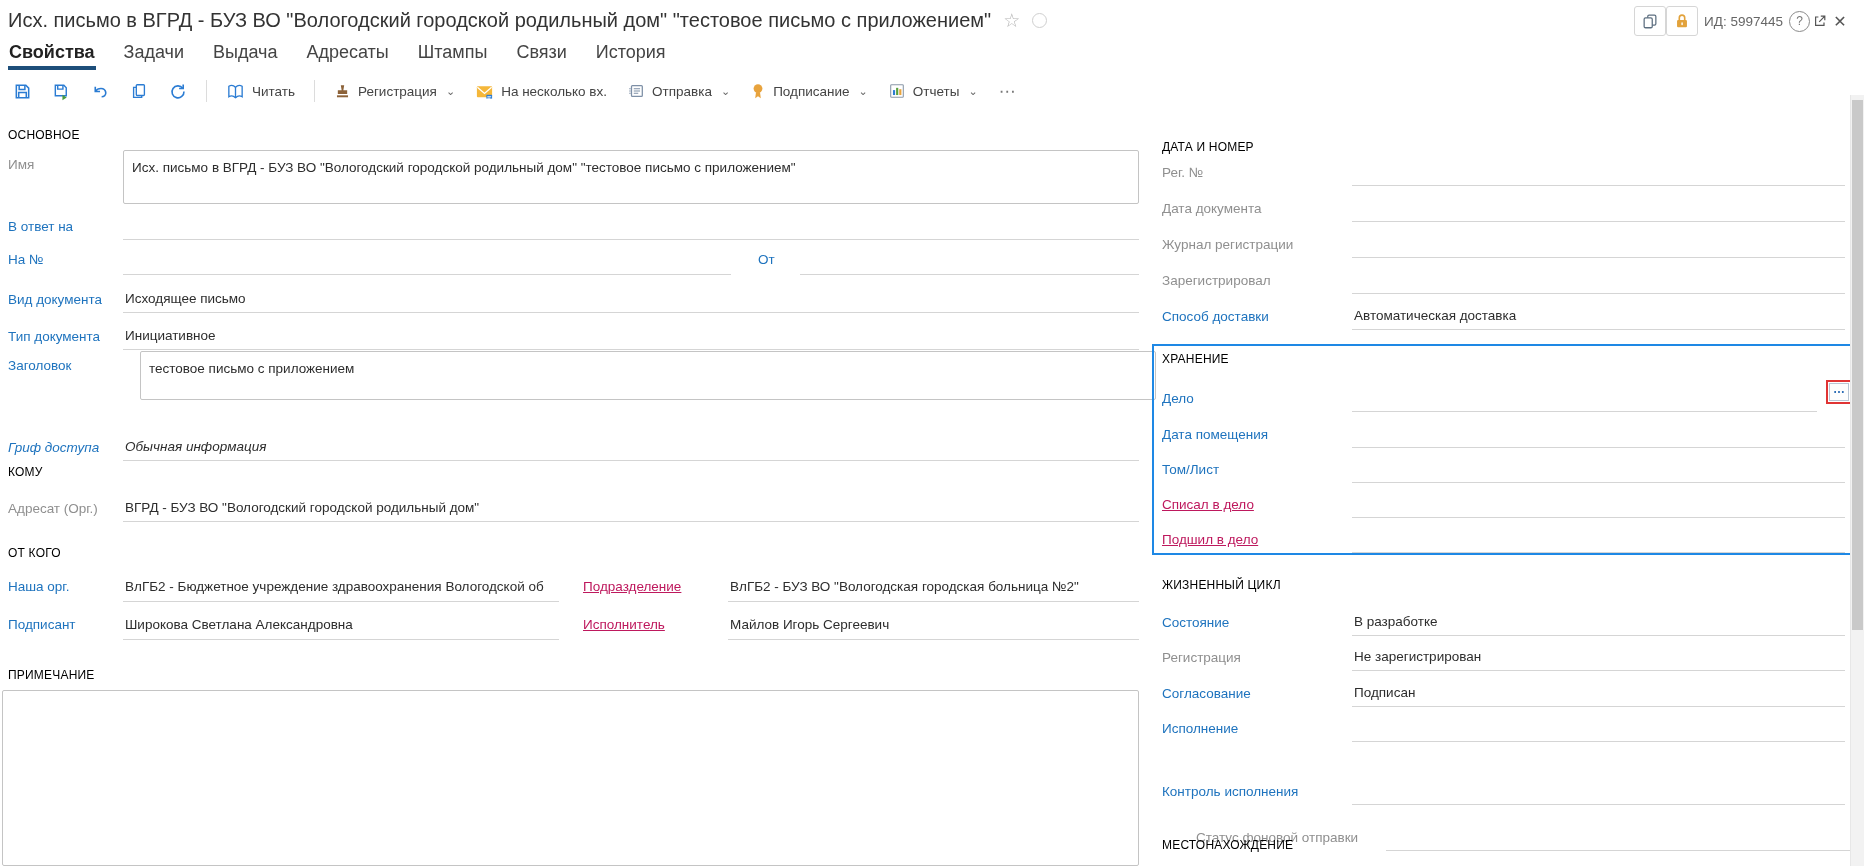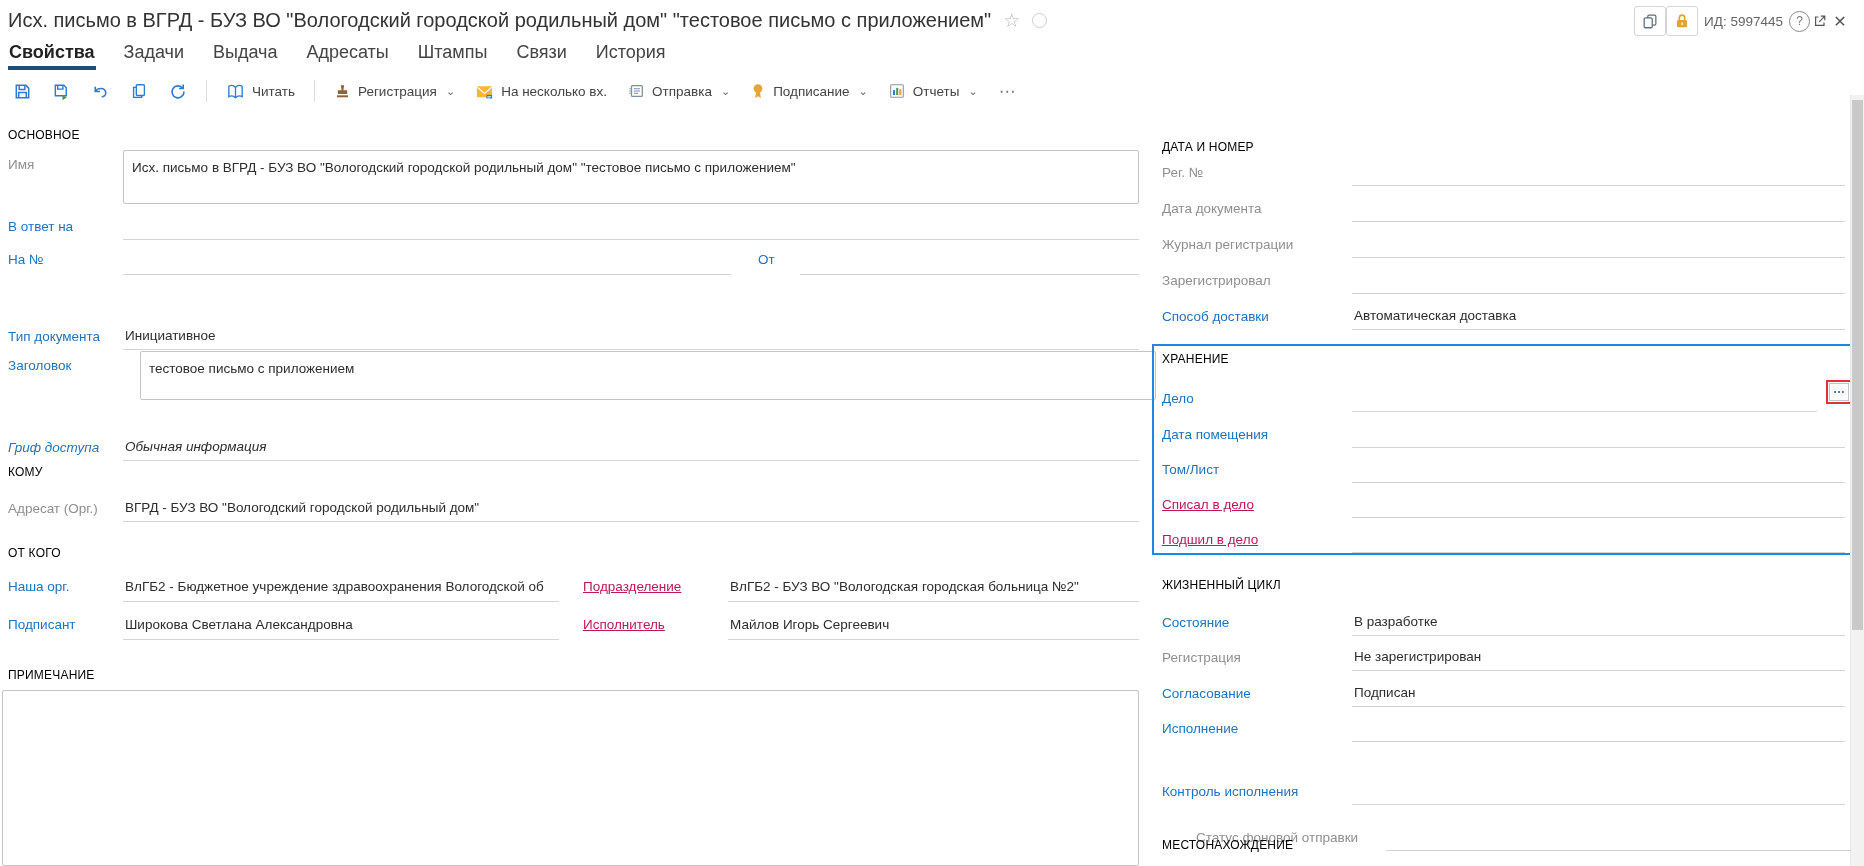--- a/index.html
+++ b/index.html
@@ -229,20 +229,24 @@
   <div class="lrow" style="top:217px;">
     <div class="llabel lab-blue">В ответ на</div>
     <div class="ufield"><span></span></div>
   </div>
 
   <div class="abs lab-blue" style="left:8px;top:252px;">На №</div>
   <div class="ufield abs" style="left:123px;top:252px;width:604px;"><span></span></div>
   <div class="abs lab-blue" style="left:758px;top:252px;">От</div>
   <div class="ufield abs" style="left:800px;top:252px;width:335px;"><span></span></div>
 
+  <div class="lrow" style="top:290px;">
+    <div class="llabel lab-blue">Вид документа</div>
+    <div class="ufield"><span>Исходящее письмо</span></div>
+  </div>
 
   <div class="lrow" style="top:327px;">
     <div class="llabel lab-blue">Тип документа</div>
     <div class="ufield"><span>Инициативное</span></div>
   </div>
 
   <div class="abs lab-blue" style="left:8px;top:358px;">Заголовок</div>
   <div class="boxfield" style="left:140px;top:351px;width:1016px;height:49px;">
     <span>тестовое письмо с приложением</span>
   </div>

